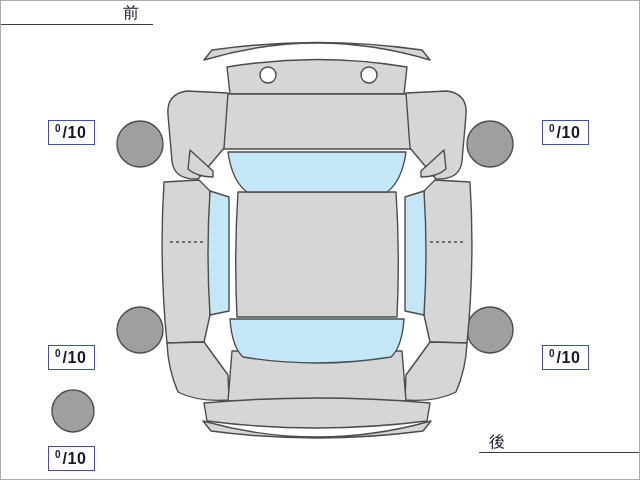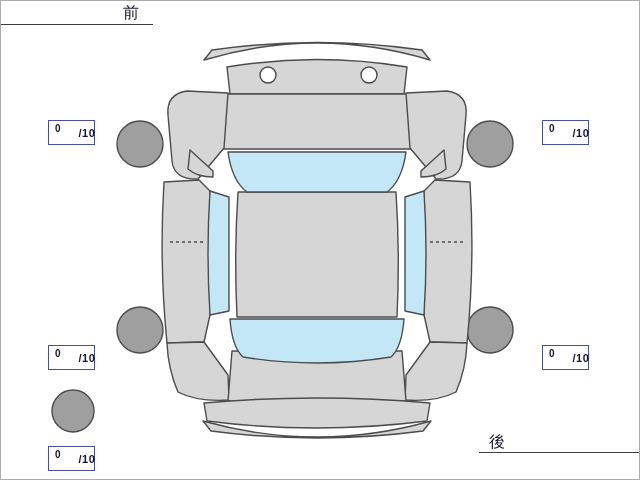--- a/index.html
+++ b/index.html
@@ -19,21 +19,21 @@
   #car-svg .washer { fill:#ffffff; }
   #car-svg .dash { stroke-dasharray:3 3; fill:none; stroke-width:1.6; }
 
   .rating-box {
     position:absolute; width:47px; height:25px;
     border:1px solid #44509a; background:#ffffff;
     display:flex; align-items:center; box-sizing:border-box;
     padding-left:6px;
   }
   .rating-box .num { font-size:10px; font-weight:bold; transform:translateY(-4px); }
-  .rating-box .den { font-size:11px; font-weight:bold; margin-left:18px; letter-spacing:0.5px; }
+  .rating-box .den { font-size:16px; font-weight:bold; margin-left:2px; letter-spacing:0.5px; }
 
   .label-front {
     position:absolute; left:0; top:2px; width:152px; height:22px;
     border-bottom:1px solid #3d3d3d; box-sizing:border-box;
     text-align:right; padding-right:14px; font-size:16px;
   }
   .label-rear {
     position:absolute; left:478px; top:431px; width:162px; height:21px;
     border-bottom:1px solid #3d3d3d; box-sizing:border-box;
     text-align:left; padding-left:10px; font-size:16px;

